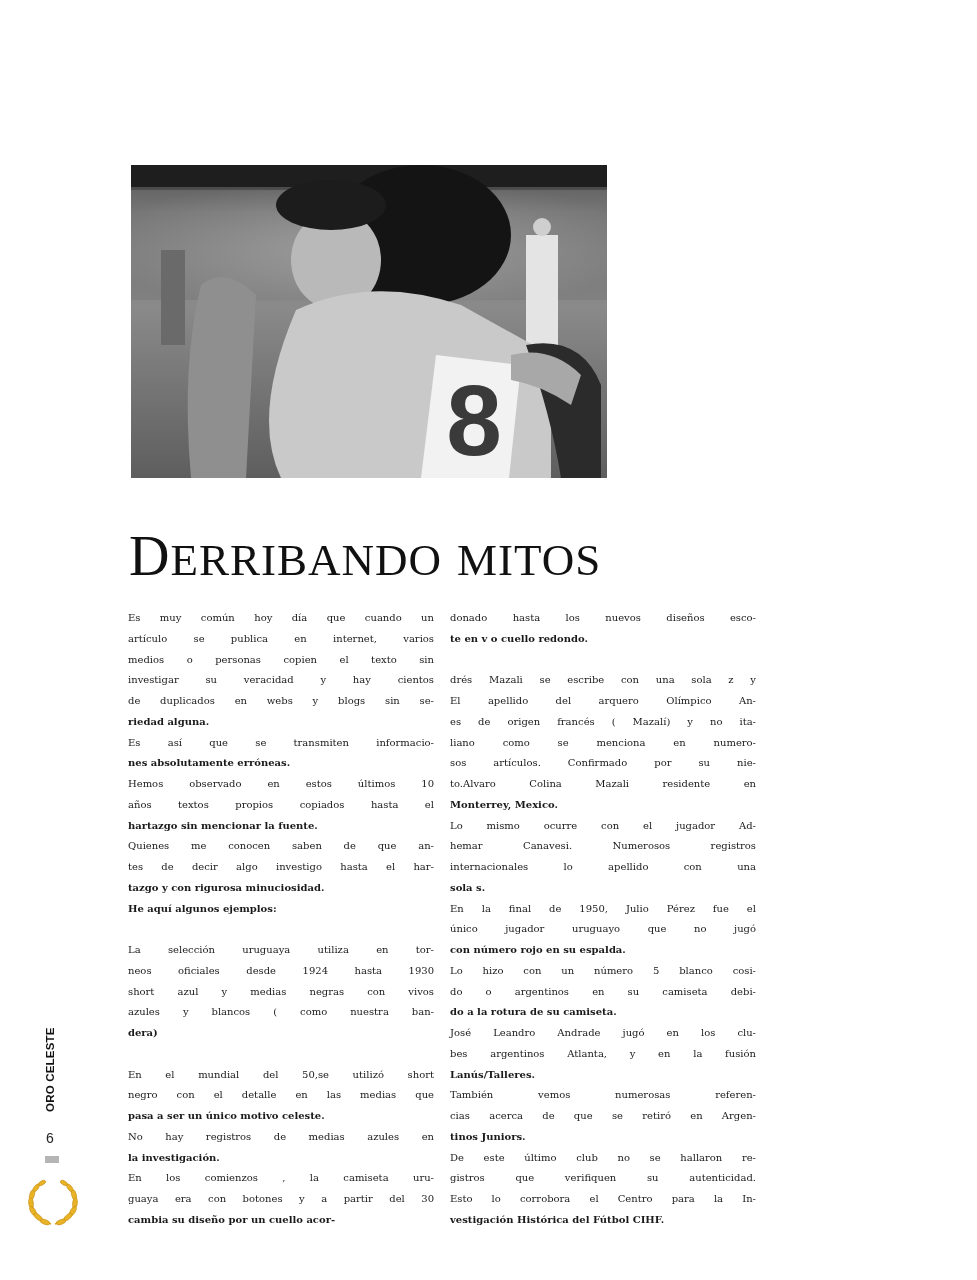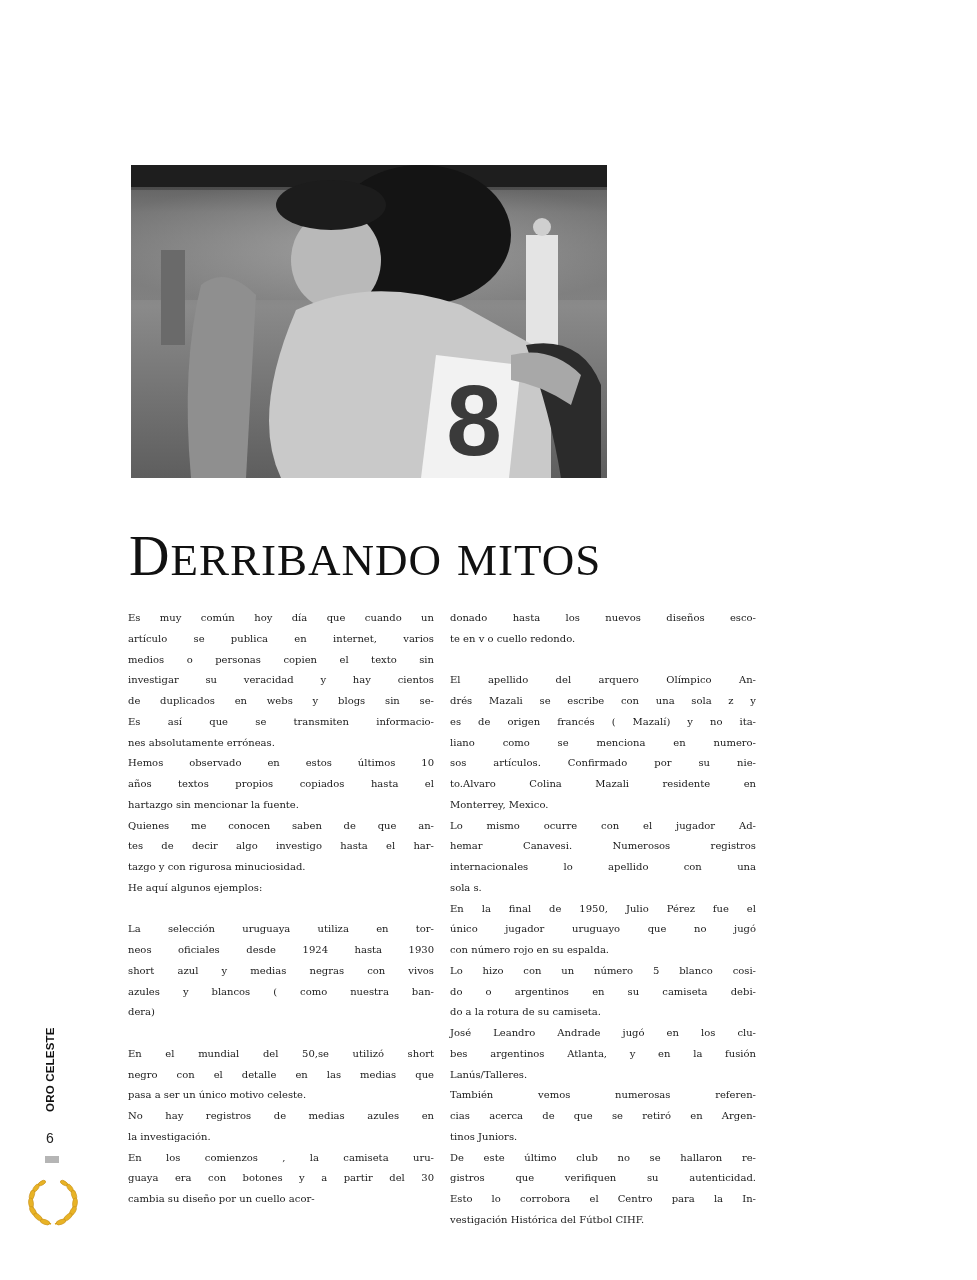--- a/index.html
+++ b/index.html
@@ -5,21 +5,21 @@
     html, body { margin: 0; padding: 0; background: #ffffff; }
     body { width: 977px; height: 1280px; position: relative; overflow: hidden; font-family: "DejaVu Serif", serif; color: #1a1a1a; }
     .photo { position: absolute; left: 131px; top: 165px; width: 476px; height: 313px; overflow: hidden; background: #555; }
     .photo svg { display: block; width: 100%; height: 100%; }
     .title { position: absolute; left: 129px; top: 528px; margin: 0; font-family: "Liberation Serif", serif; font-weight: normal; font-size: 56px; letter-spacing: 1px; color: #111; white-space: nowrap; line-height: 1; }
     .title .big { font-size: 56px; }
     .title .sc { font-size: 45px; text-transform: uppercase; margin-top: 15px; }
     .col { position: absolute; top: 608px; width: 306px; font-family: "DejaVu Serif", serif; font-size: 10px; line-height: 20.75px; color: #1a1a1a; }
     .col p { margin: 0; text-align: justify; hyphens: manual; }
     .col .line { display: block; text-align: justify; text-align-last: justify; white-space: nowrap; overflow: visible; }
-    .col .line.last { text-align-last: left; }
+    .col .line.last { text-align-last: left; font-weight: bold; }
     .col .gap { display: block; height: 20.75px; }
     .col-left { left: 128px; }
     .col-right { left: 450px; }
     .side-label { position: absolute; left: 44px; top: 1112px; transform: rotate(-90deg); transform-origin: 0 0; font-family: "Liberation Sans", sans-serif; font-weight: bold; font-size: 11.5px; letter-spacing: 0.2px; color: #111; white-space: nowrap; }
     .page-num { position: absolute; left: 46px; top: 1130px; font-family: "Liberation Sans", sans-serif; font-size: 14px; color: #222; }
     .page-bar { position: absolute; left: 45px; top: 1156px; width: 14px; height: 7px; background: #b5b5b5; }
     .laurel { position: absolute; left: 27px; top: 1178px; width: 52px; height: 50px; }
   </style>
 </head>
 <body>
@@ -65,20 +65,21 @@
 
 <h1 class="title"><span class="big">D</span><span class="sc">erribando</span> <span class="sc">mitos</span></h1>
 
 <div class="col col-left" id="col-left">
     <p>
       <span class="line">Es muy común hoy día que cuando un</span>
       <span class="line">artículo se publica en internet, varios</span>
       <span class="line">medios o personas copien el texto sin</span>
       <span class="line">investigar su veracidad y hay cientos</span>
       <span class="line">de duplicados en webs y blogs sin se-</span>
+      <span class="line last">riedad alguna.</span>
     </p>
     <p>
       <span class="line">Es así que se transmiten informacio-</span>
       <span class="line last">nes absolutamente erróneas.</span>
     </p>
     <p>
       <span class="line">Hemos observado en estos últimos 10</span>
       <span class="line">años textos propios copiados hasta el</span>
       <span class="line last">hartazgo sin mencionar la fuente.</span>
     </p>
@@ -114,22 +115,22 @@
       <span class="line last">cambia su diseño por un cuello acor-</span>
     </p>
   </div>
 <div class="col col-right" id="col-right">
     <p>
       <span class="line">donado hasta los nuevos diseños esco-</span>
       <span class="line last">te en v o cuello redondo.</span>
     </p>
     <span class="gap"></span>
     <p>
+      <span class="line">drés Mazali se escribe con una sola z y</span>
       <span class="line">El apellido del arquero Olímpico An-</span>
-      <span class="line">drés Mazali se escribe con una sola z y</span>
       <span class="line">es de origen francés ( Mazalí) y no ita-</span>
       <span class="line">liano como se menciona en numero-</span>
       <span class="line">sos artículos. Confirmado por su nie-</span>
       <span class="line">to.Alvaro Colina Mazali residente en</span>
       <span class="line last">Monterrey, Mexico.</span>
     </p>
     <p>
       <span class="line">Lo mismo ocurre con el jugador Ad-</span>
       <span class="line">hemar Canavesi. Numerosos registros</span>
       <span class="line">internacionales lo apellido con una</span>

